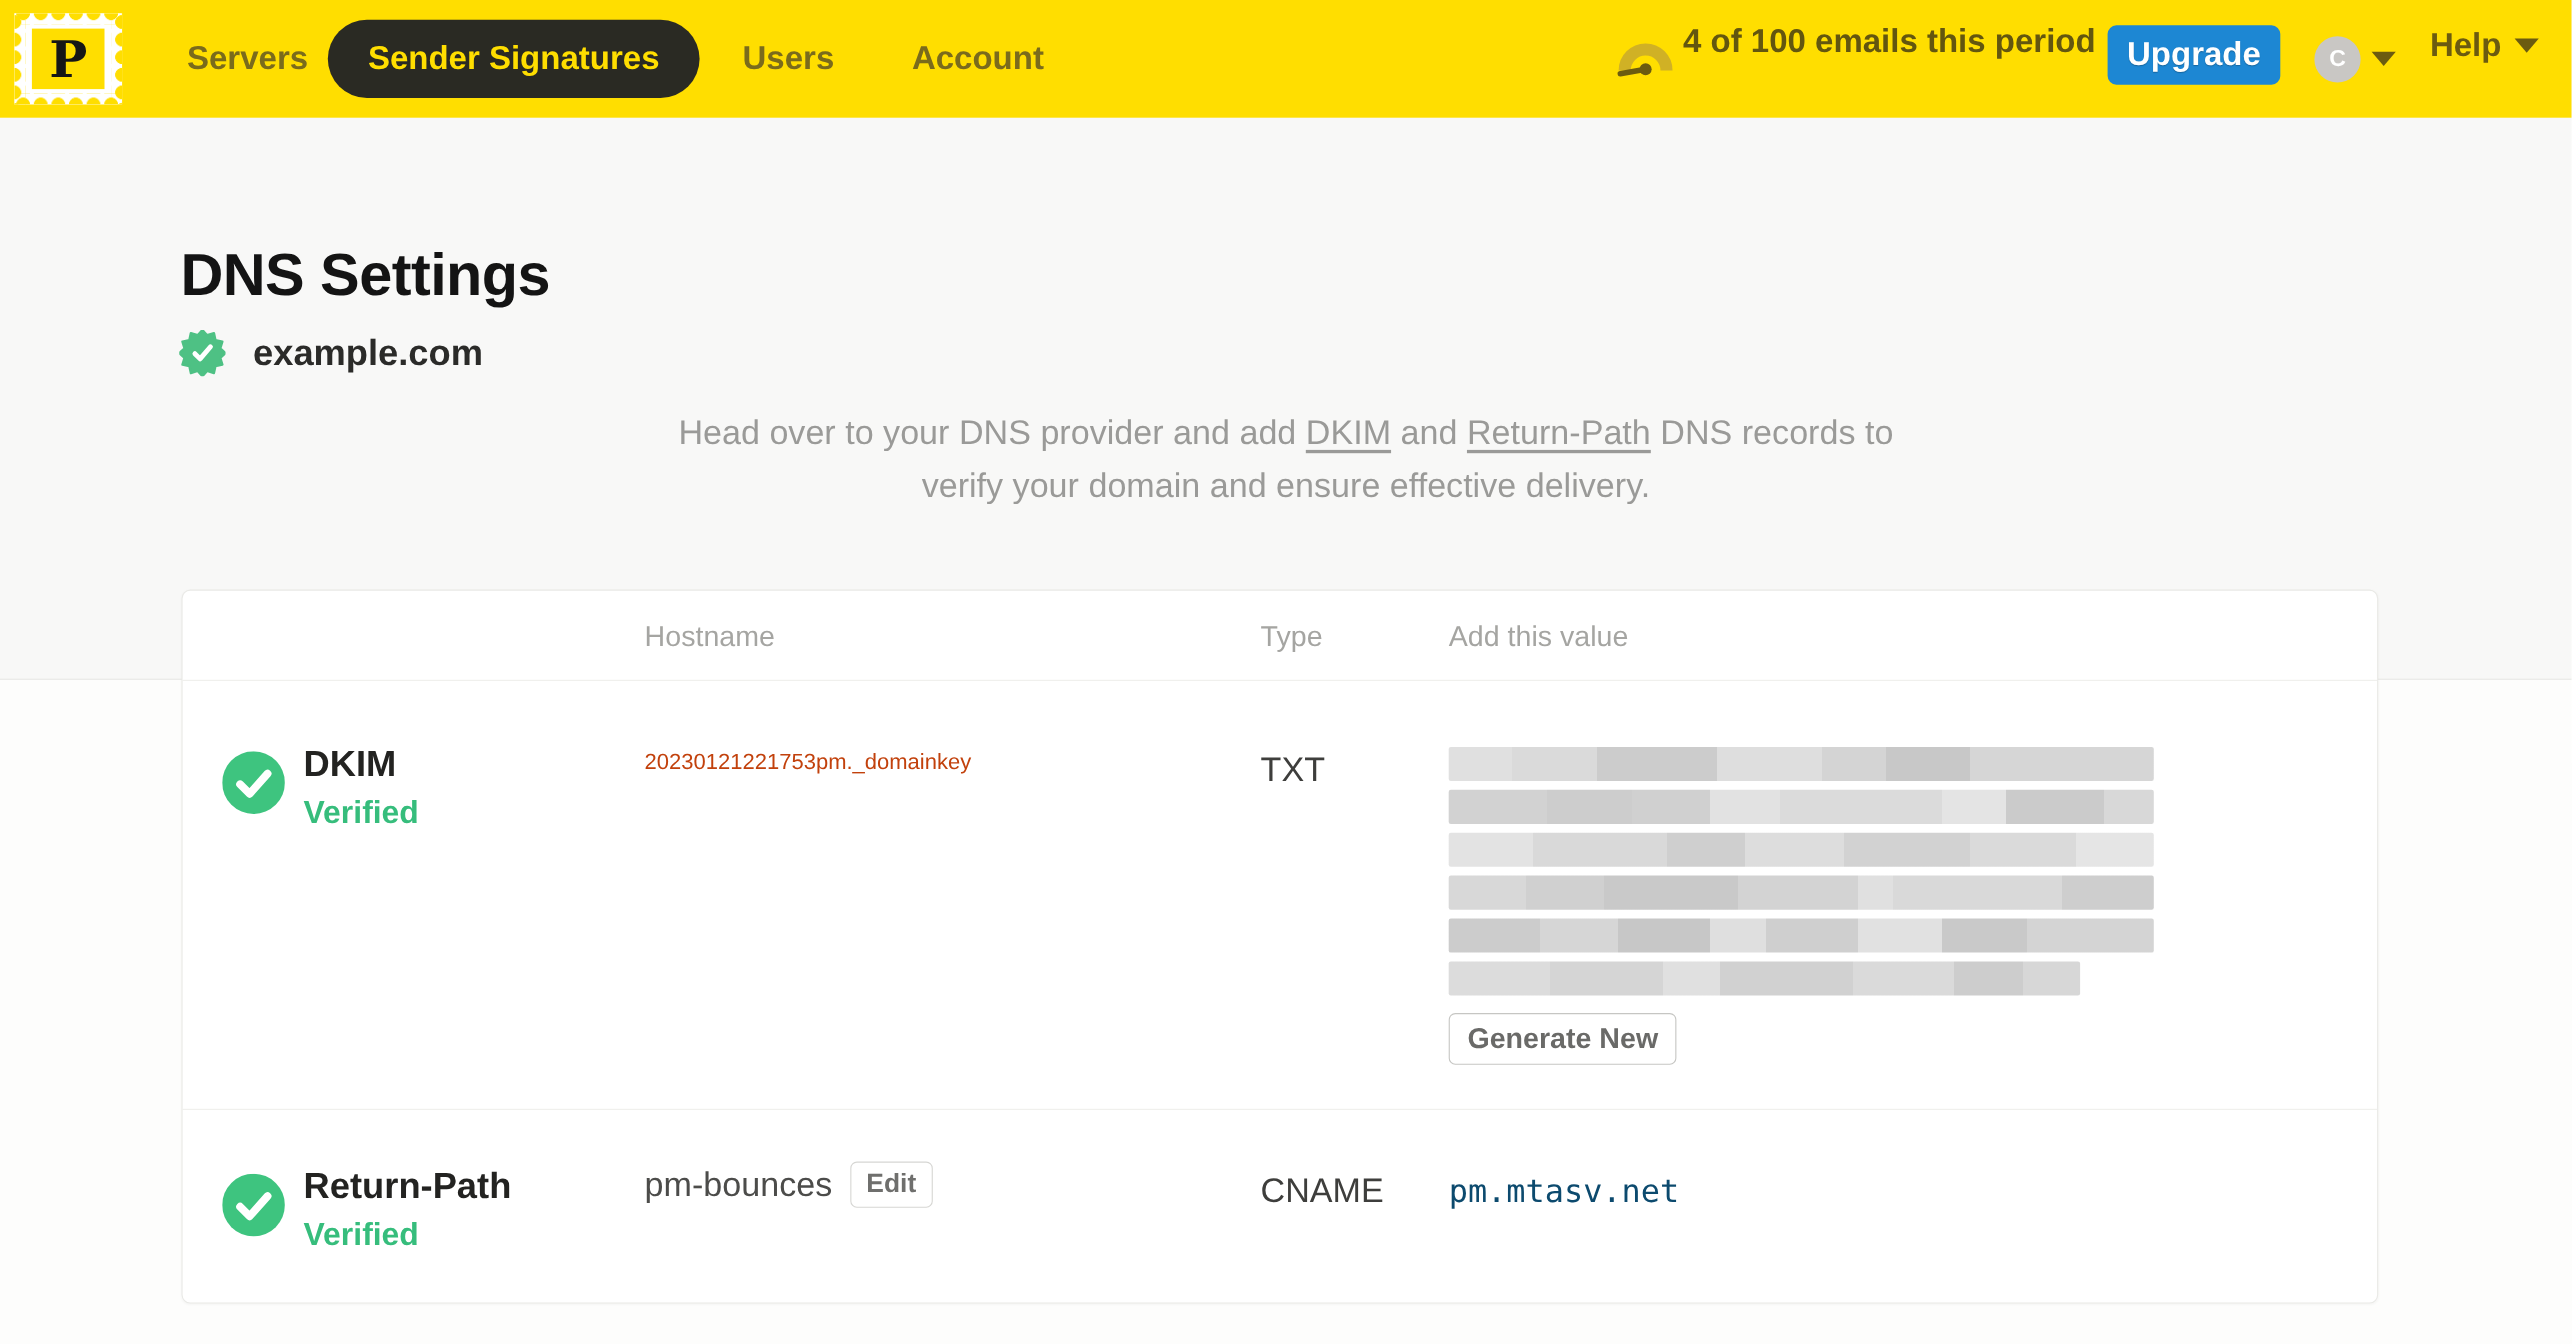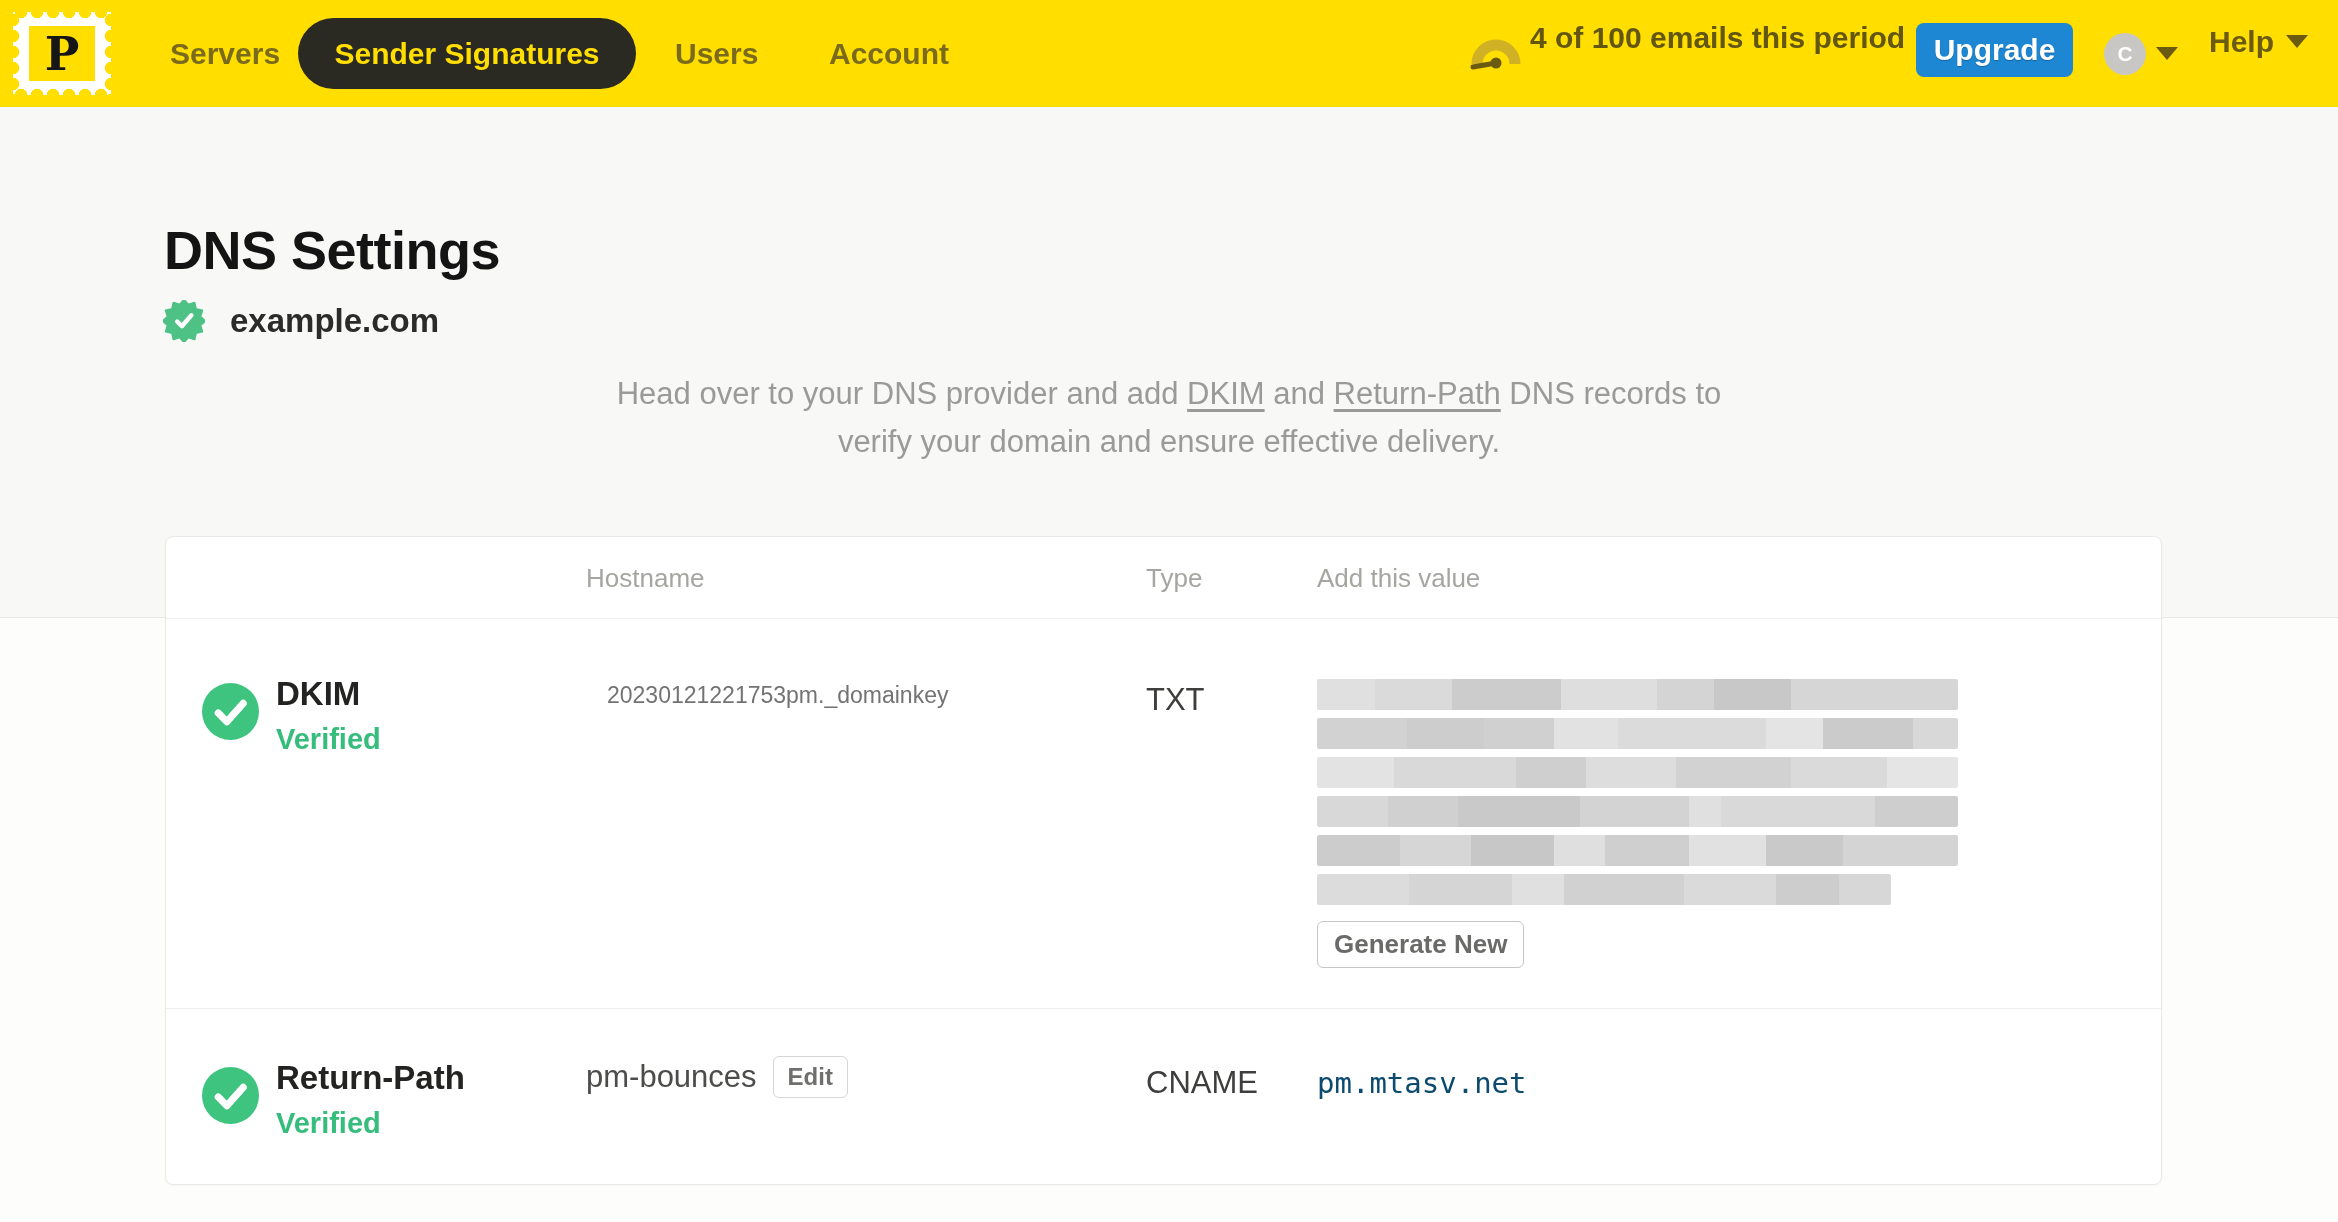--- a/index.html
+++ b/index.html
@@ -115,21 +115,21 @@
   .badge { position:absolute; left:36px; }
   .row-dkim .badge   { top:64px; }
   .row-return .badge { top:58px; }
 
   .rowlabel { position:absolute; left:110px; }
   .row-dkim .rowlabel   { top:56px; }
   .row-return .rowlabel { top:50px; }
   .rowlabel .name   { font-size:33px; font-weight:700; color:#232321; }
   .rowlabel .status { margin-top:10px; font-size:29px; font-weight:700; color:#36bd7c; }
 
-  .hostcell { position:absolute; left:420px; font-size:23px; color:#737373; white-space:nowrap;margin-left:21px; }
+  .hostcell { position:absolute; left:420px; font-size:20px; color:#c2410c; white-space:nowrap; }
   .row-dkim .hostcell { top:63px; }
   .host-wrap { position:absolute; left:420px; top:47px; display:flex; align-items:center; gap:16px; }
   .host-wrap .hostname { font-size:31px; color:#4c4c4a; white-space:nowrap; }
   .edit-btn {
     padding:6px 14px; background:#ffffff; border:1px solid #d6d6d3; border-radius:6px;
     font-family:"Liberation Sans", sans-serif; font-size:24px; font-weight:700; color:#6f6f6d; cursor:pointer;
   }
 
   .typecell { position:absolute; left:980px; font-size:31px; color:#3e3e3c; }
   .row-dkim .typecell   { top:63px; }

